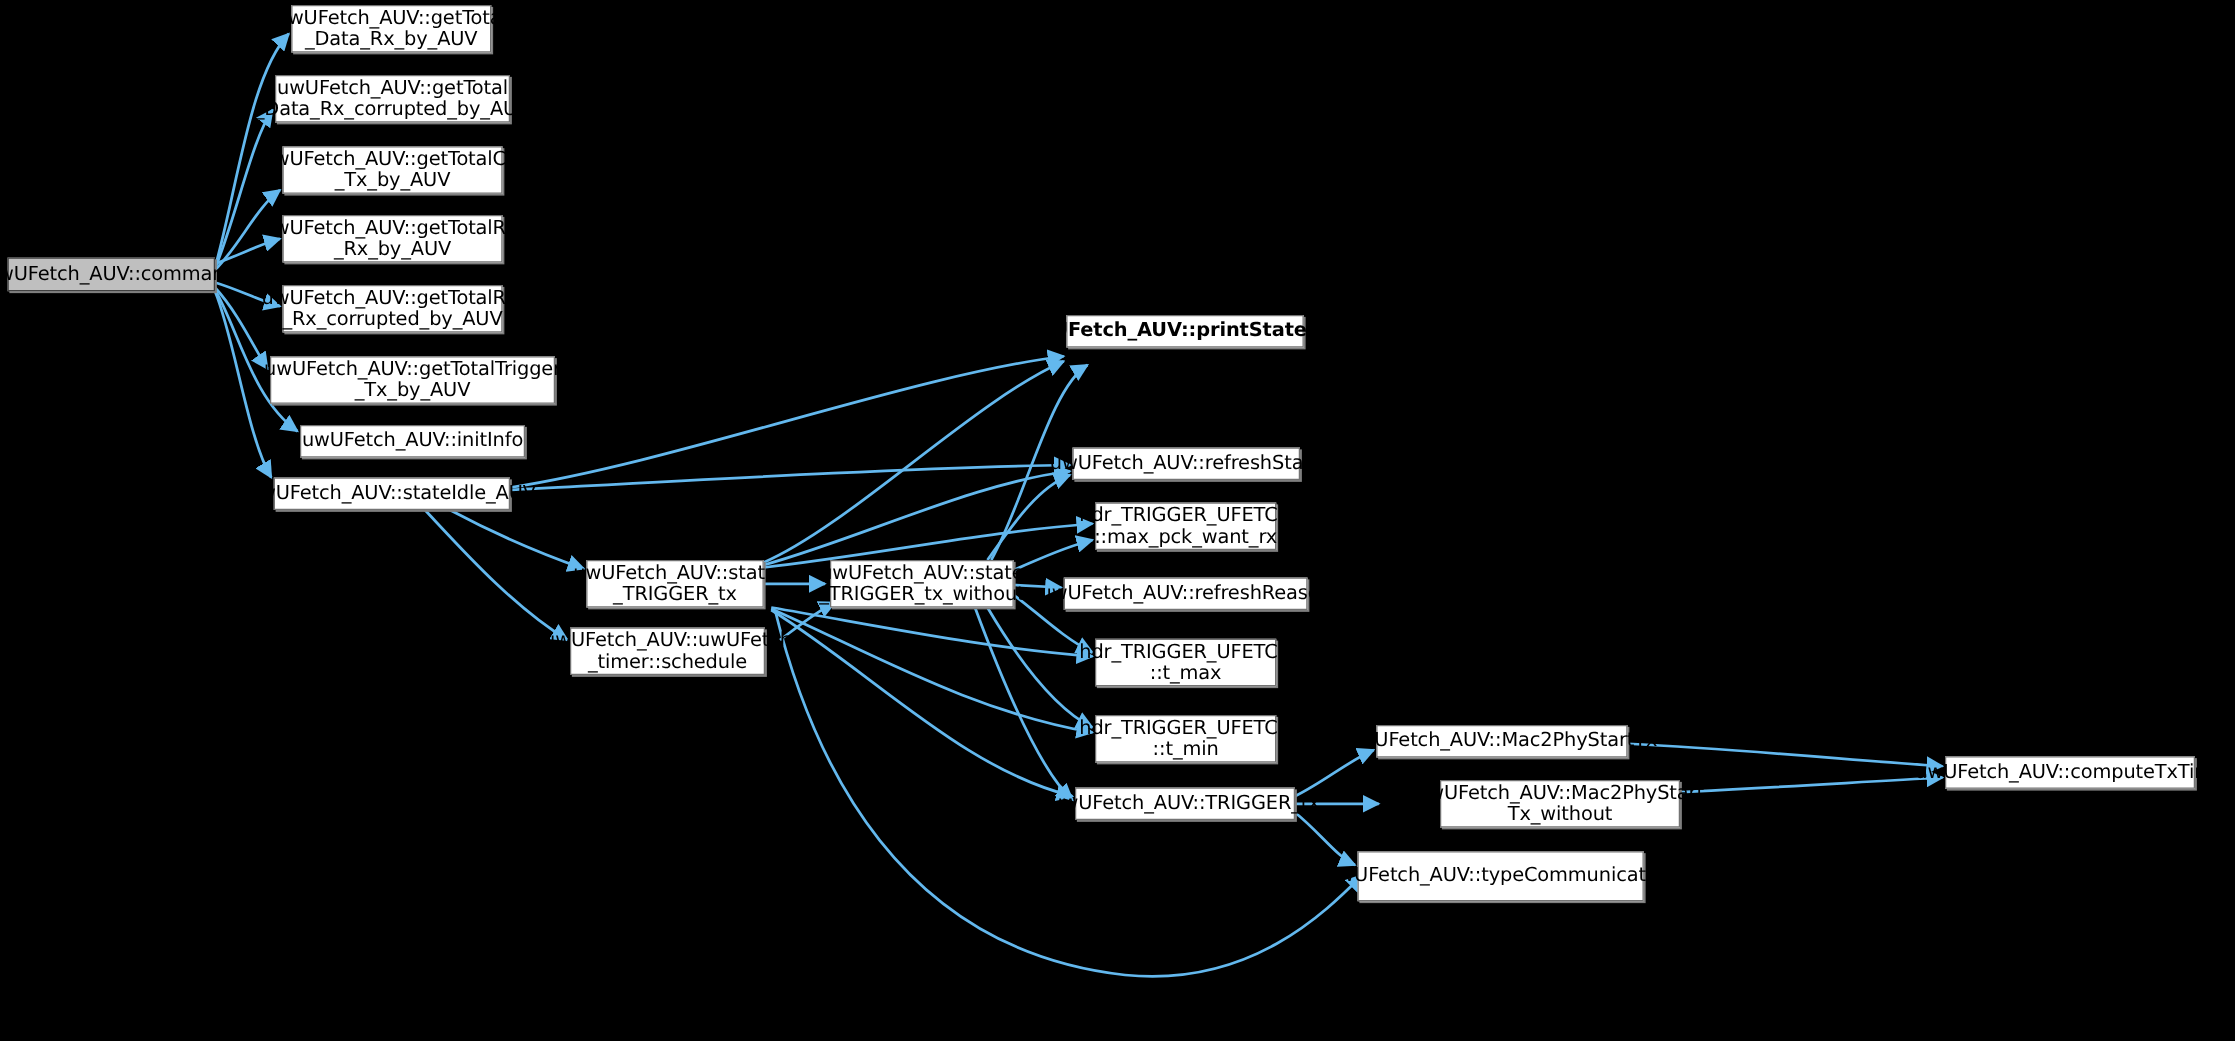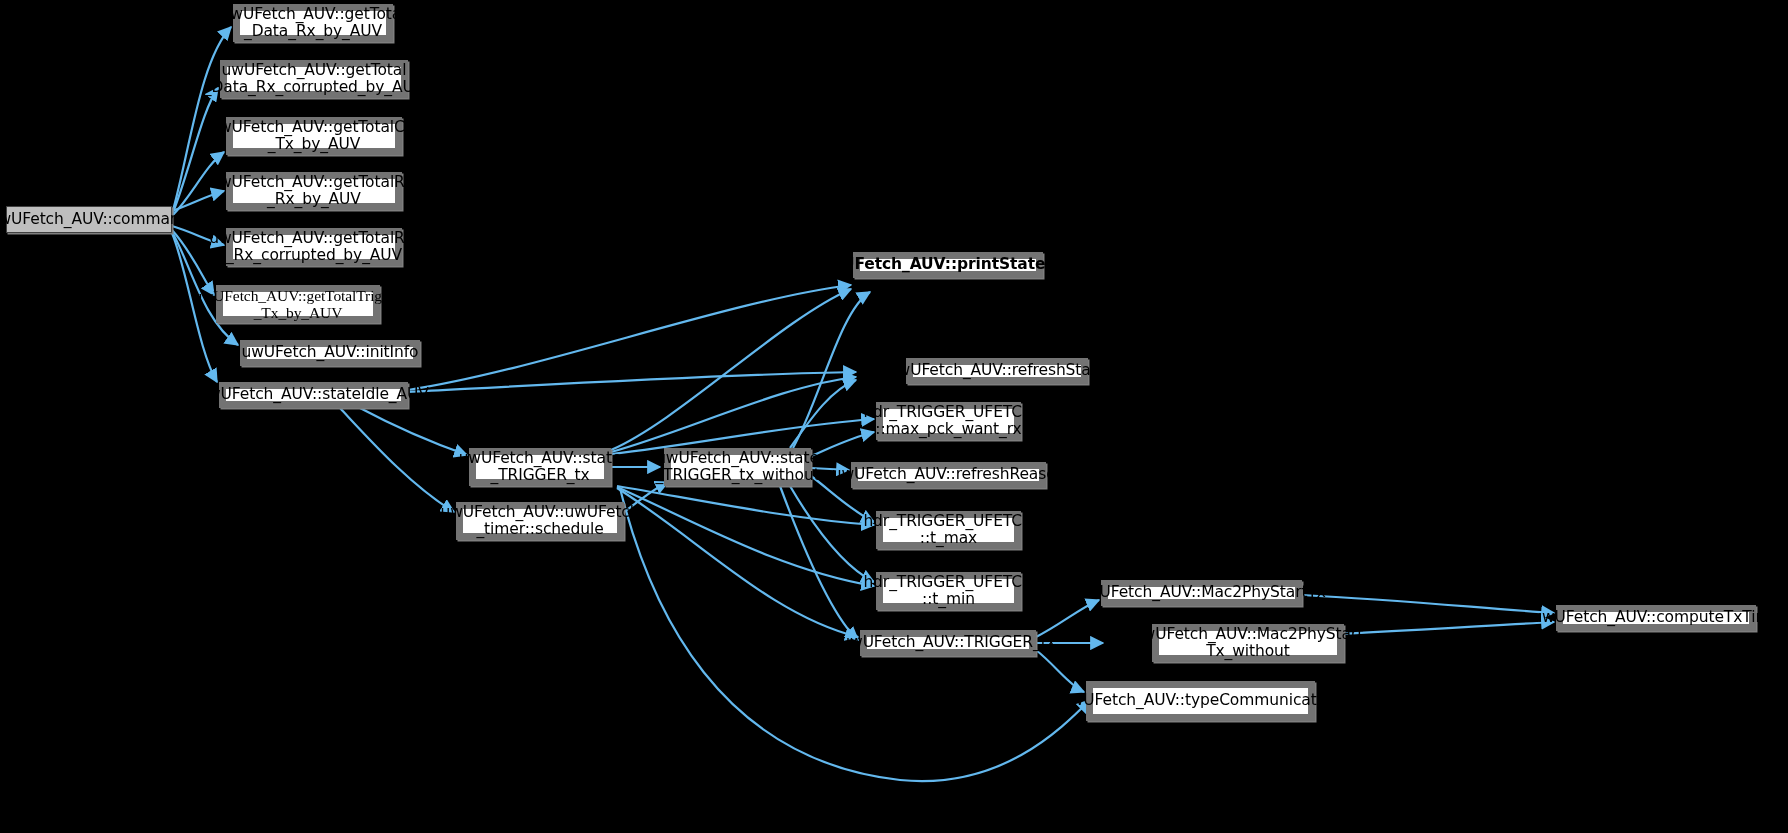--- a/index.html
+++ b/index.html
@@ -1,20 +1,20 @@
 <!DOCTYPE html>
 <html><head>
 <meta charset="utf-8">
 <style>
   html,body{margin:0;padding:0;background:#000;}
   #canvas{position:relative;width:1788px;height:833px;background:#000;overflow:hidden;
           font-family:"DejaVu Sans","Liberation Sans",sans-serif;}
   #edges{position:absolute;left:0;top:0;width:1788px;height:833px;}
   .node{position:absolute;box-sizing:border-box;background:#ffffff;
-        border:7px solid #737373;box-shadow:1.5px 1.5px 0 0 #7f7f7f;
+        border:1px solid #737373;box-shadow:1.5px 1.5px 0 0 #7f7f7f;
         display:flex;align-items:center;justify-content:center;text-align:center;
         color:#000;font-size:15.5px;line-height:1.12;letter-spacing:-0.1px;
         padding:0 4px;}
   .node.current{background:#bfbfbf;border:1px solid #404040;}
   .node span{display:block;white-space:pre-line;}
 </style>
 </head>
 <body>
 
 <div id="canvas">
@@ -77,52 +77,52 @@
 _Tx_by_AUV</span>
       </div>
       <div class="node" style="left: 226px; top: 172px; width: 176px; height: 38px;">
         <span>uwUFetch_AUV::getTotalRts
 _Rx_by_AUV</span>
       </div>
       <div class="node" style="left: 226px; top: 228px; width: 176px; height: 38px;">
         <span>uwUFetch_AUV::getTotalRts
 _Rx_corrupted_by_AUV</span>
       </div>
-      <div class="node" style="left: 216px; top: 285px; width: 164px; height: 38px; font-family: Liberation Serif, serif;">
+      <div class="node" style="left: 216px; top: 285px; width: 228px; height: 38px;">
         <span>uwUFetch_AUV::getTotalTrigger
 _Tx_by_AUV</span>
       </div>
       <div class="node" style="left: 240px; top: 340px; width: 180px; height: 26px;">
         <span>uwUFetch_AUV::initInfo</span>
       </div>
       <div class="node" style="left: 219px; top: 382px; width: 189px; height: 26px; text-align: center;">
         <span>uwUFetch_AUV::stateIdle_AUV</span>
       </div>
       <div class="node" style="left: 853px; top: 252px; width: 190px; height: 26px; font-weight: bold;">
         <span>uwUFetch_AUV::printStateInfo</span>
       </div>
-      <div class="node" style="left: 858px; top: 358px; width: 182px; height: 26px; margin-left: 48px;">
+      <div class="node" style="left: 858px; top: 358px; width: 182px; height: 26px;">
         <span>uwUFetch_AUV::refreshState</span>
       </div>
       <div class="node" style="left: 876px; top: 402px; width: 145px; height: 38px;">
         <span>hdr_TRIGGER_UFETCH
 ::max_pck_want_rx</span>
       </div>
       <div class="node" style="left: 469px; top: 448px; width: 142px; height: 38px;">
         <span>uwUFetch_AUV::state
 _TRIGGER_tx</span>
       </div>
       <div class="node" style="left: 664px; top: 448px; width: 147px; height: 38px;">
         <span>uwUFetch_AUV::state
 _TRIGGER_tx_without</span>
       </div>
       <div class="node" style="left: 851px; top: 462px; width: 195px; height: 26px;">
         <span>uwUFetch_AUV::refreshReason</span>
       </div>
-      <div class="node" style="left: 456px; top: 502px; width: 168px; height: 38px;">
+      <div class="node" style="left: 456px; top: 502px; width: 156px; height: 38px;">
         <span>uwUFetch_AUV::uwUFetch
 _timer::schedule</span>
       </div>
       <div class="node" style="left: 876px; top: 511px; width: 145px; height: 38px;">
         <span>hdr_TRIGGER_UFETCH
 ::t_max</span>
       </div>
       <div class="node" style="left: 876px; top: 572px; width: 145px; height: 38px;">
         <span>hdr_TRIGGER_UFETCH
 ::t_min</span>

